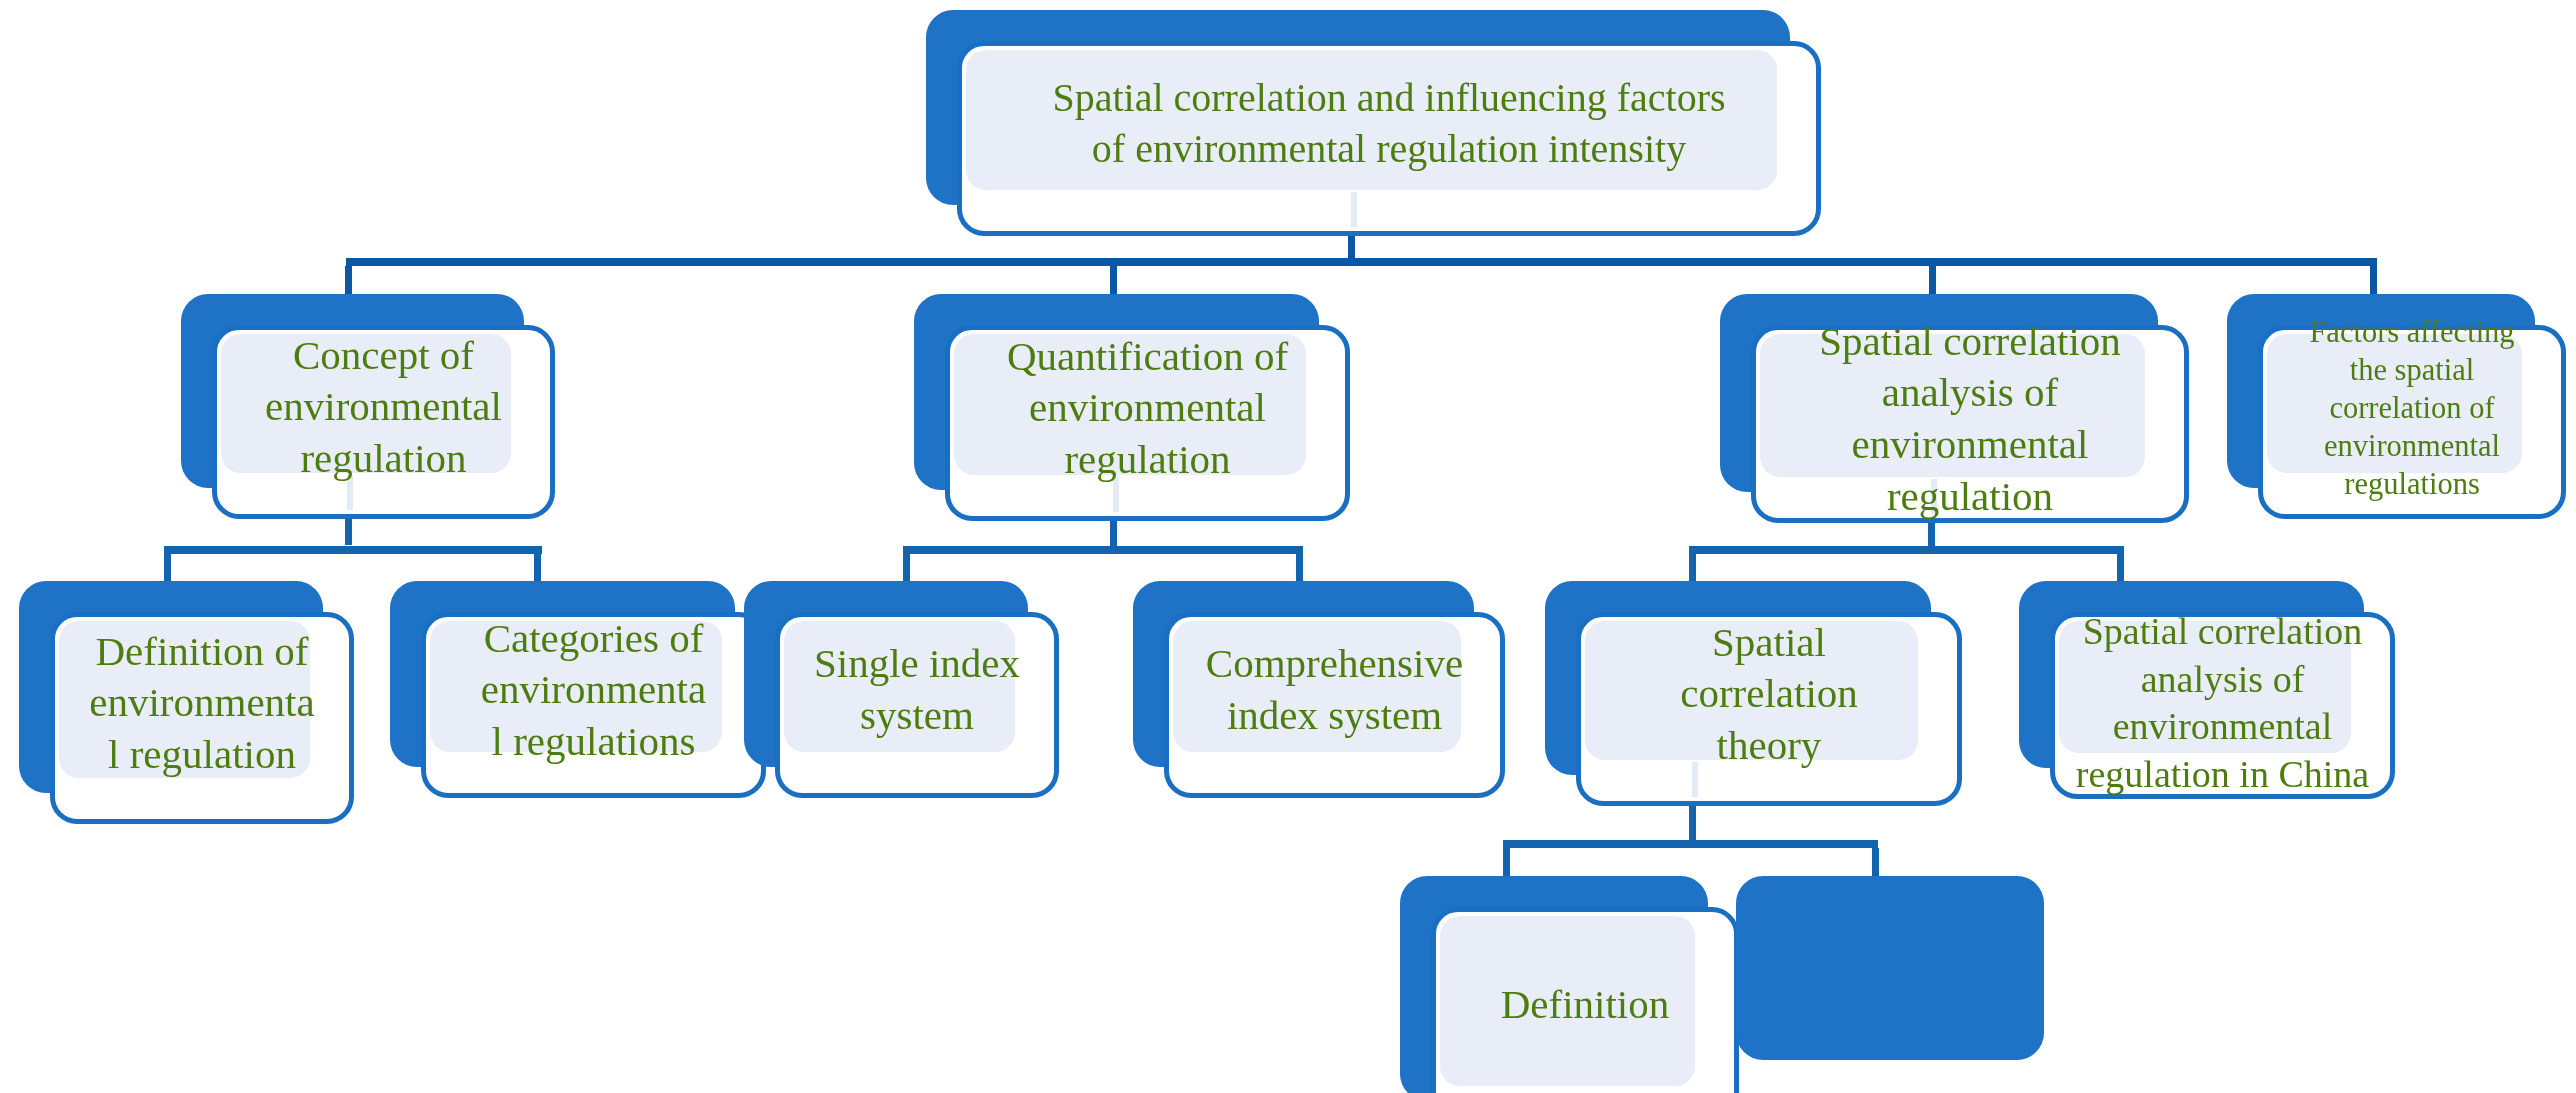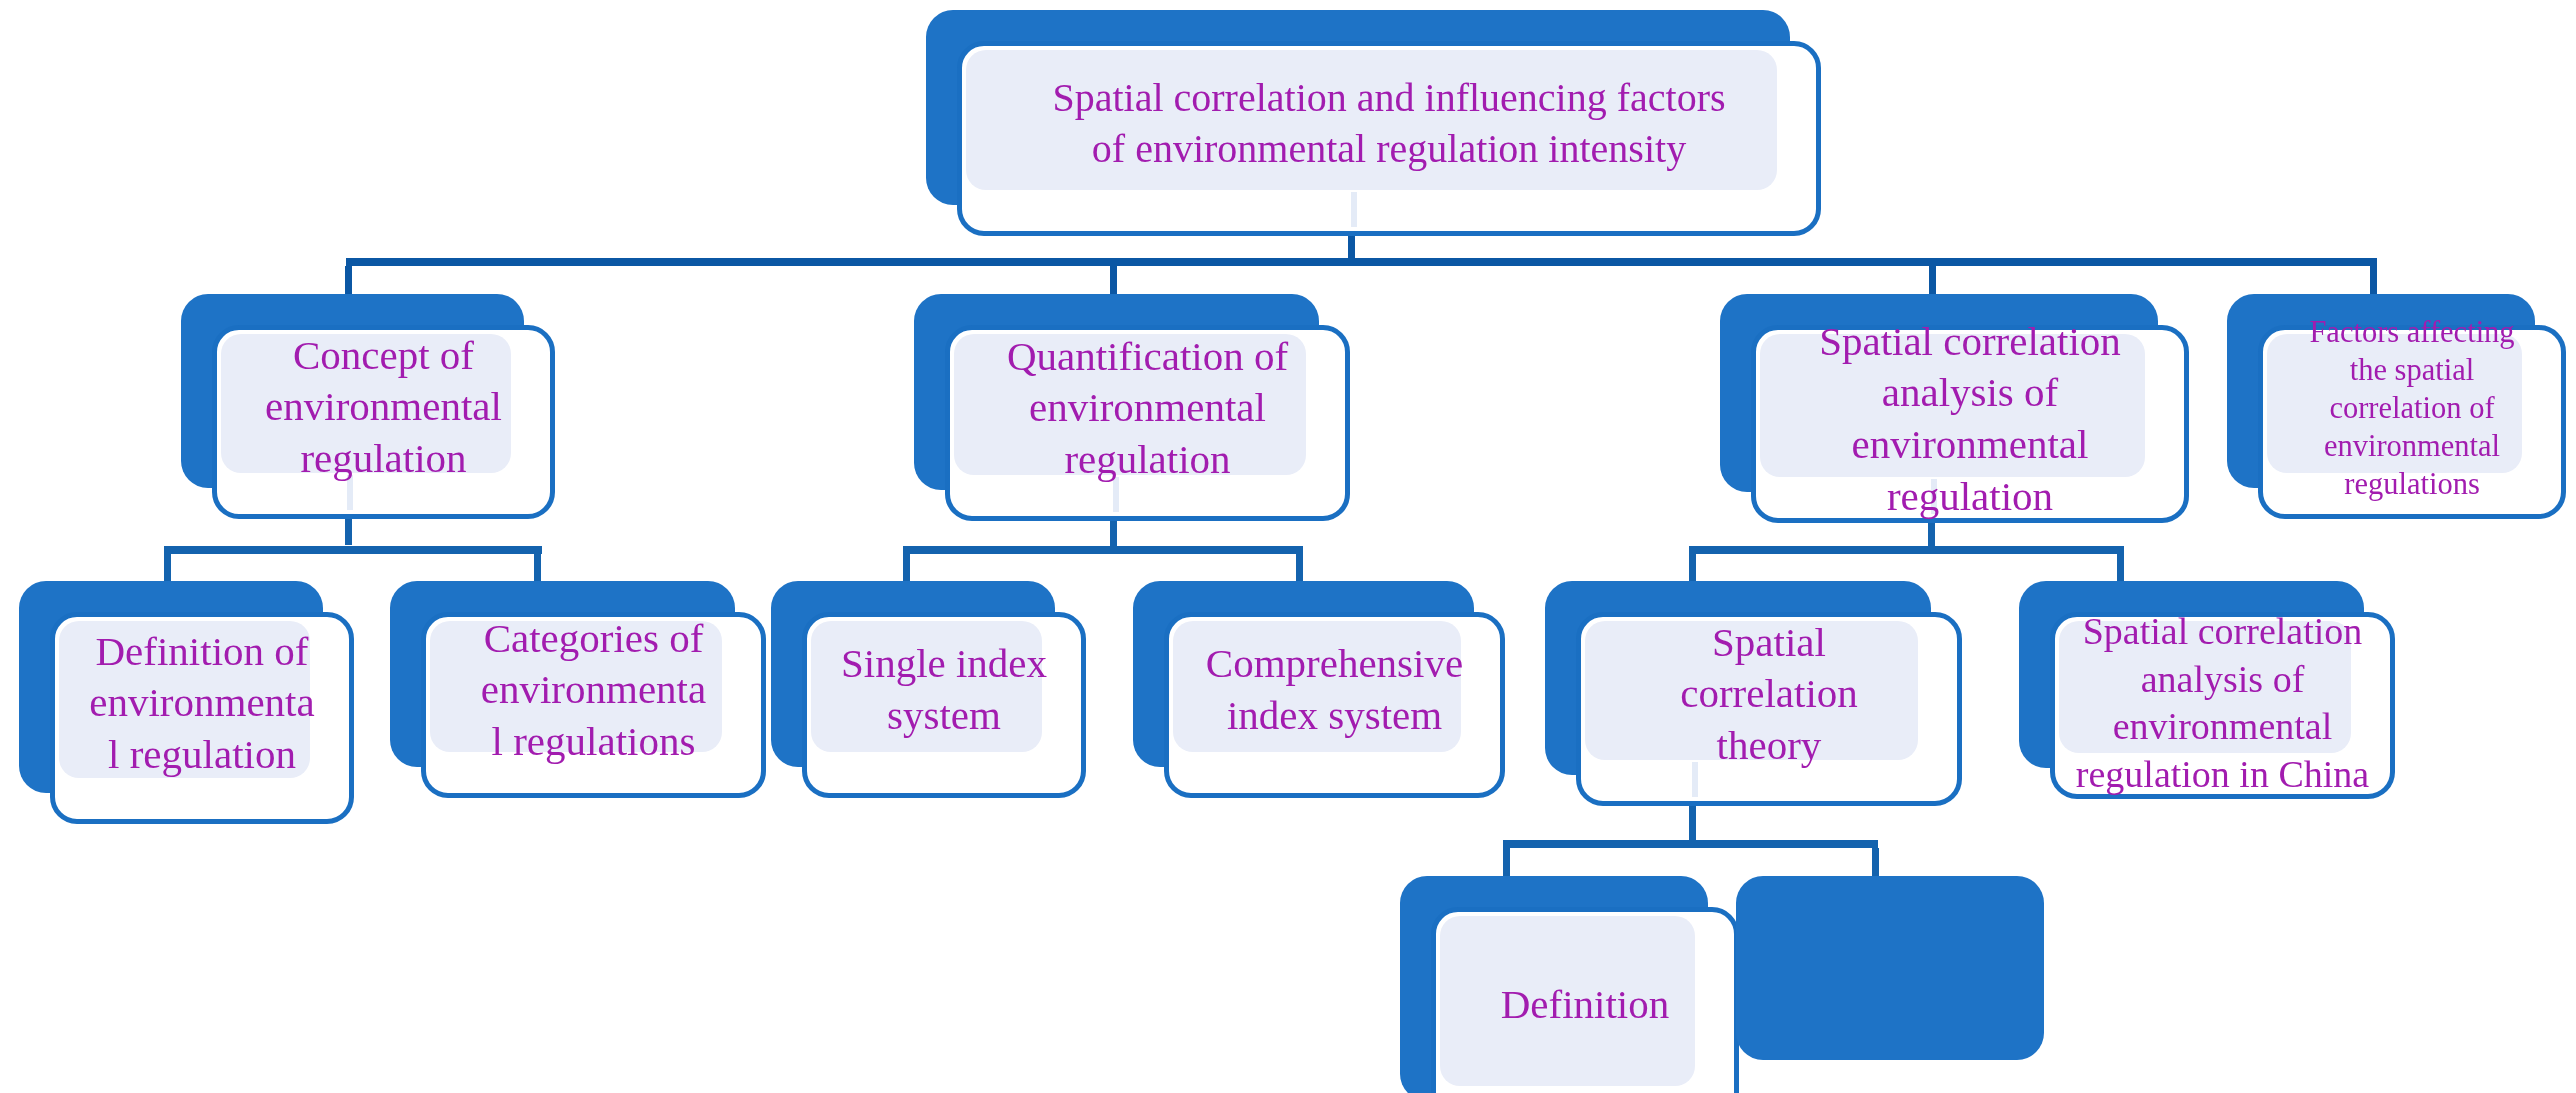--- a/index.html
+++ b/index.html
@@ -28,21 +28,21 @@
     position:absolute;left:4.3px;top:4.3px;
     width:calc(100% - 43px);height:calc(100% - 45px);
     background:#E9EDF8;border-radius:20px;
   }
   .node .seam{
     position:absolute;bottom:4.3px;width:5.7px;height:35px;background:#E4EBF7;
   }
   .node .label{
     position:relative;z-index:2;
     white-space:pre-line;text-align:center;
-    color:#a21caf;font-size:41px;line-height:1.26;
+    color:#4d7c0f;font-size:41px;line-height:1.26;
     margin-bottom:30px;
   }
   
   .conn{position:absolute;background:#1463AE;}
   .conn.main{background:#0B57A4;}
 </style>
 </head>
 <body>
 
 <div id="canvas">
@@ -143,21 +143,21 @@
   <div class="node" style="left:390px;top:581px;width:376px;height:217px">
     <div class="back"></div>
     <div class="front">
       <div class="fill"></div>
       <div class="label">Categories of
 environmenta
 l regulations</div>
     </div>
   </div>
 
-  <div class="node" style="left:771px;top:581px;width:315px;height:217px">
+  <div class="node" style="left:744px;top:581px;width:315px;height:217px">
     <div class="back"></div>
     <div class="front">
       <div class="fill"></div>
       <div class="label">Single index
 system</div>
     </div>
   </div>
 
   <div class="node" style="left:1133px;top:581px;width:372px;height:217px">
     <div class="back"></div>

